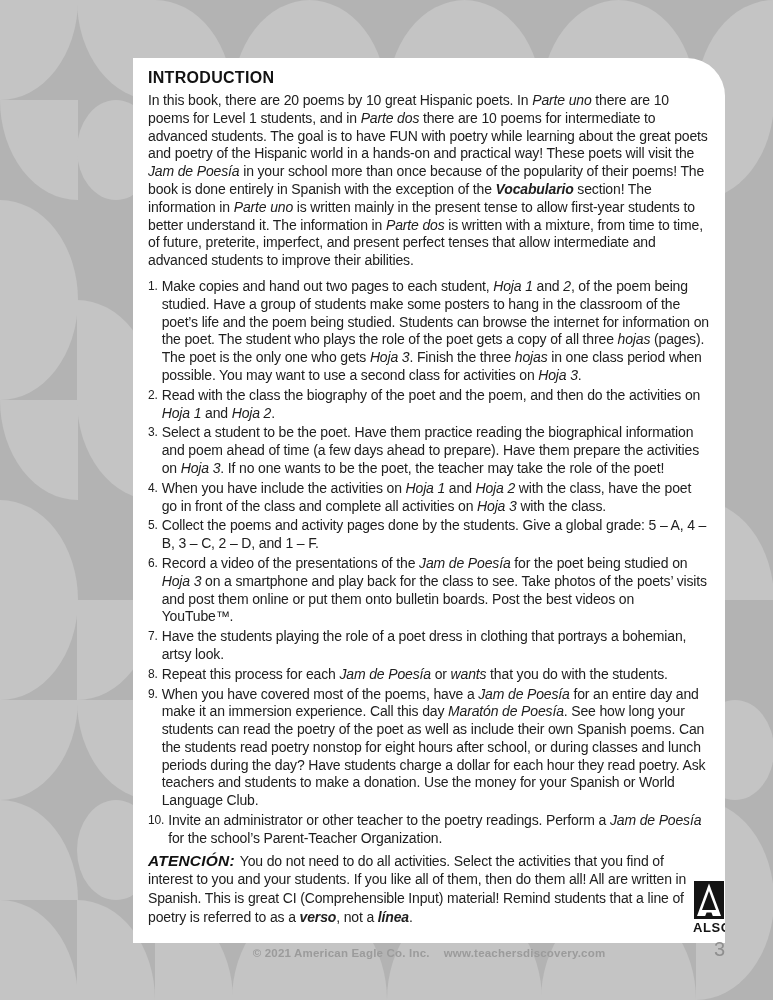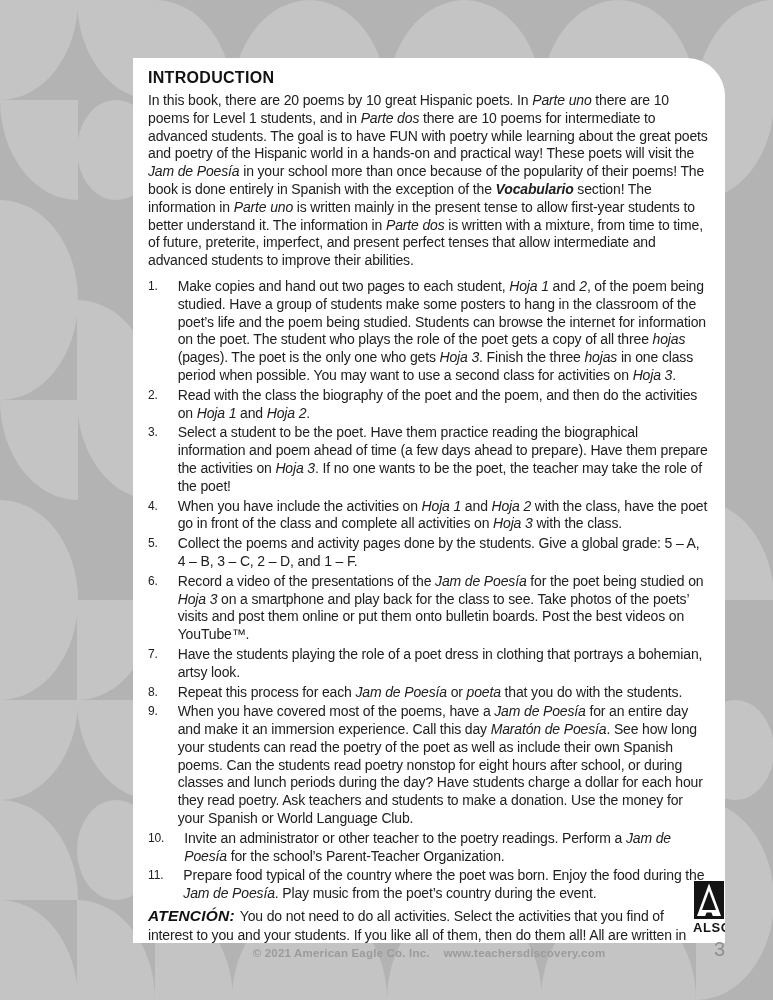--- a/index.html
+++ b/index.html
@@ -16,21 +16,21 @@
   .h2{margin-top:9px;margin-bottom:6px;}
   .body, .itext, .atn-body{font-size:14px;line-height:17.8px;letter-spacing:-0.15px;color:var(--text,#202020);}
   .body{margin:0 0 8px 0;}
   .it{font-style:italic;}
   .bd{font-weight:bold;}
 
   #howto-list{margin:0;}
   .item{display:flex;margin:0 0 2px 0;}
   .num{flex:none;font-size:12px;line-height:17.8px;letter-spacing:-0.15px;color:var(--text,#202020);
        margin-right:4px;white-space:nowrap;}
-  .itext{display:block;flex:1;margin-left:16px;}
+  .itext{display:block;flex:1;}
 
   .atencion{margin:4px 0 0 0;}
   .atn-label{font-size:15.5px;font-weight:bold;font-style:italic;letter-spacing:.2px;color:var(--heading,#121212);margin-right:5px;}
 
   .logo{position:absolute;right:1px;bottom:8px;width:31px;text-align:center;}
   .logo-box{width:30px;height:38px;background:var(--logo-black,#141414);margin:0 auto;display:block;}
   .logo-text{font-size:13px;font-weight:bold;letter-spacing:.6px;color:var(--logo-black,#141414);margin-top:1px;}
 
   .footer{position:absolute;left:133px;top:947px;width:592px;text-align:center;
           font-size:11.5px;color:var(--footer-text,#9b9b9b);letter-spacing:.2px;font-weight:bold;}
@@ -111,33 +111,29 @@
         <div class="item">
           <span class="num">6.</span>
           <span class="itext"><span>Record a video of the presentations of the </span><span class="it">Jam de Poesía</span><span> for the poet being studied on </span><span class="it">Hoja 3</span><span> on a smartphone and play back for the class to see. Take photos of the poets’ visits and post them online or put them onto bulletin boards. Post the best videos on YouTube™.</span></span>
         </div>
         <div class="item">
           <span class="num">7.</span>
           <span class="itext"><span>Have the students playing the role of a poet dress in clothing that portrays a bohemian, artsy look.</span></span>
         </div>
         <div class="item">
           <span class="num">8.</span>
-          <span class="itext"><span>Repeat this process for each </span><span class="it">Jam de Poesía</span><span> or </span><span class="it">poeta</span><span> that you do with the students.</span></span>
+          <span class="itext"><span>Repeat this process for each </span><span class="it">Jam de Poesía</span><span> or </span><span class="it">wants</span><span> that you do with the students.</span></span>
         </div>
         <div class="item">
           <span class="num">9.</span>
           <span class="itext"><span>When you have covered most of the poems, have a </span><span class="it">Jam de Poesía</span><span> for an entire day and make it an immersion experience. Call this day </span><span class="it">Maratón de Poesía</span><span>. See how long your students can read the poetry of the poet as well as include their own Spanish poems. Can the students read poetry nonstop for eight hours after school, or during classes and lunch periods during the day? Have students charge a dollar for each hour they read poetry. Ask teachers and students to make a donation. Use the money for your Spanish or World Language Club.</span></span>
         </div>
         <div class="item">
           <span class="num">10.</span>
           <span class="itext"><span>Invite an administrator or other teacher to the poetry readings. Perform a </span><span class="it">Jam de Poesía</span><span> for the school’s Parent-Teacher Organization.</span></span>
-        </div>
-        <div class="item">
-          <span class="num">11.</span>
-          <span class="itext"><span>Prepare food typical of the country where the poet was born. Enjoy the food during the </span><span class="it">Jam de Poesía</span><span>. Play music from the poet’s country during the event.</span></span>
         </div>
       </div>
 
     <p class="atencion"><span class="atn-label">ATENCIÓN:</span><span class="atn-body"><span>You do not need to do all activities. Select the activities that you find of interest to you and your students. If you like all of them, then do them all! All are written in Spanish. This is great CI (Comprehensible Input) material! Remind students that a line of poetry is referred to as a </span><span class="it bd">verso</span><span>, not a </span><span class="it bd">línea</span><span>.</span></span></p>
 
     <div class="logo">
       <svg class="logo-box" viewBox="0 0 30 38" xmlns="http://www.w3.org/2000/svg">
         <rect x="0" y="0" width="30" height="38" fill="#141414"></rect>
         <polygon points="15,2.5 27,35 3,35" fill="#ffffff"></polygon>
         <polygon points="15,10 22,29 8,29" fill="#141414"></polygon>

